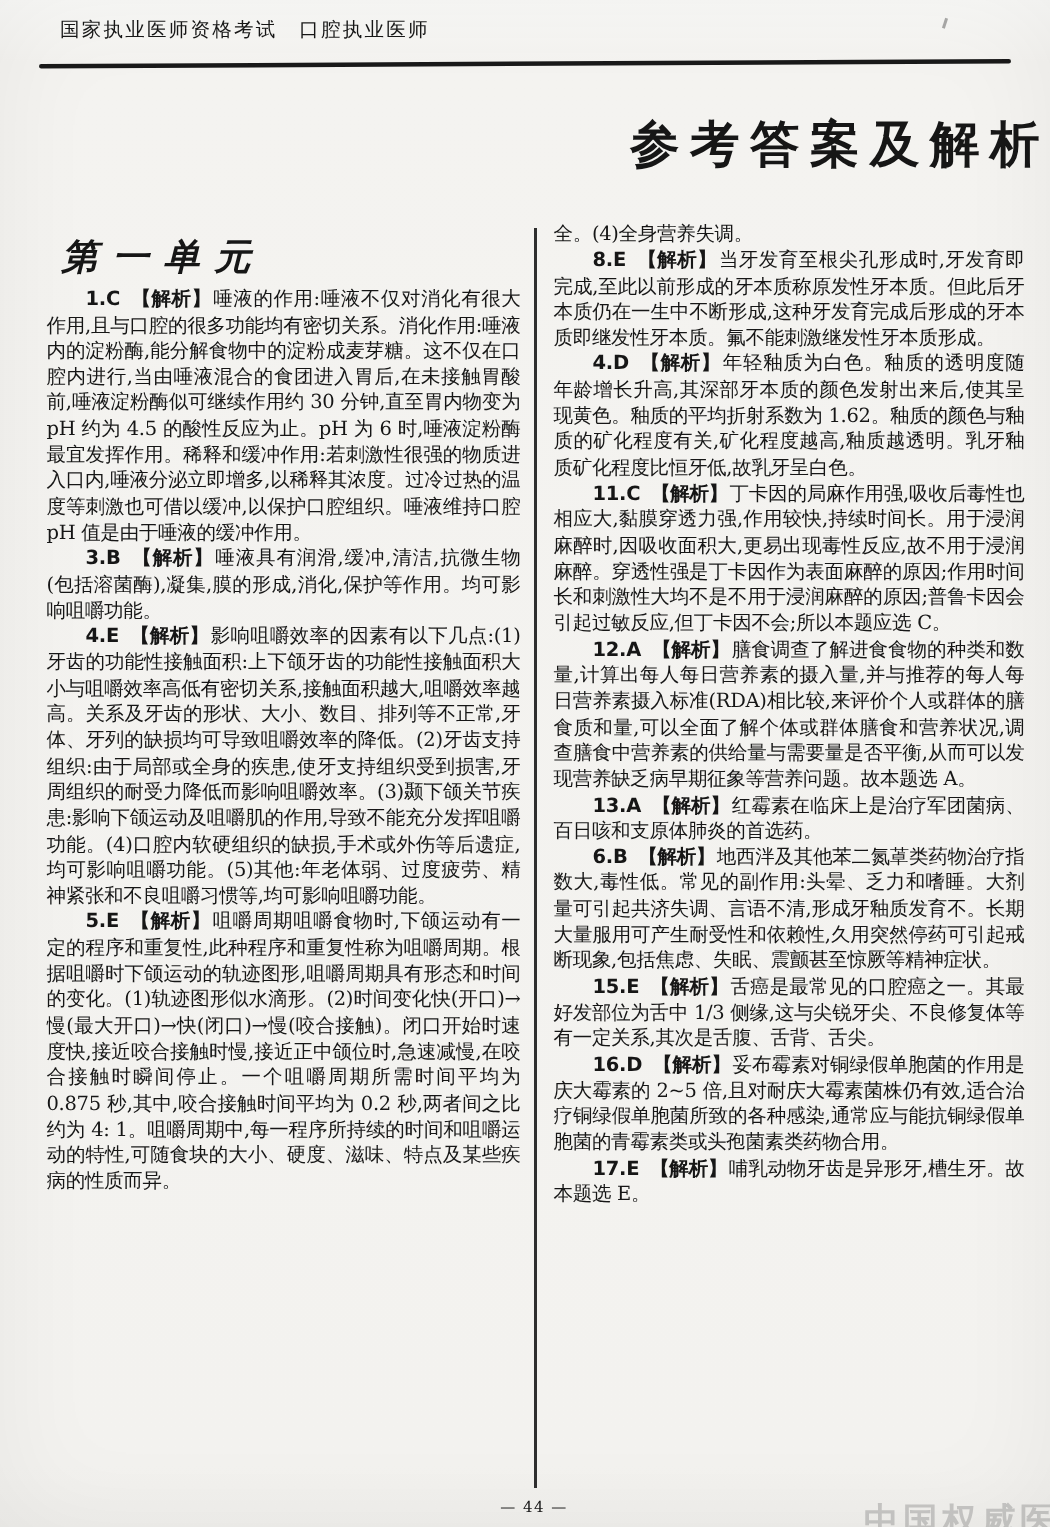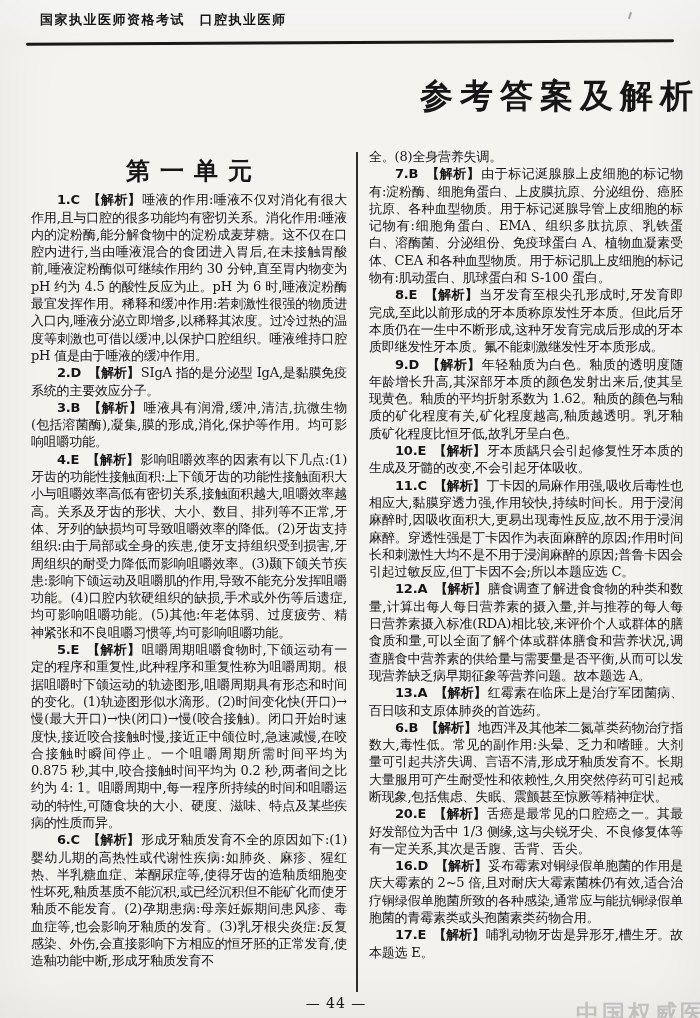--- a/index.html
+++ b/index.html
@@ -7,21 +7,21 @@
     position:relative;
     width:700px;height:1018px;
     background:linear-gradient(180deg,#fafaf8 0%,#f4f3f0 4%,#f3f2ef 96%,#f0efec 100%);
     box-shadow:inset 0 0 70px rgba(0,0,0,0.05);
     overflow:hidden;
     font-family:"DejaVu Serif","Liberation Serif",serif;
     color:#161616;
   }
   .hdr{
     position:absolute;top:11px;left:40px;
-    font-size:13px;font-weight:bold;letter-spacing:1.5px;
+    font-size:13px;font-weight:normal;letter-spacing:1.5px;
   }
   .rule{
     position:absolute;top:41px;left:26px;width:648px;height:2.6px;
     background:#191919;transform:rotate(-0.3deg);
     border-radius:2px;
   }
   .speck{
     position:absolute;top:12px;left:629px;width:2px;height:7px;
     background:rgba(70,70,70,0.45);transform:rotate(18deg);
   }
@@ -31,34 +31,34 @@
   }
   .columns{
     position:absolute;top:148px;left:31px;width:652px;height:850px;
     display:flex;overflow:hidden;
     font-size:13px;line-height:17.3px;letter-spacing:-0.2px;
   }
   .col{height:100%;}
   .col-left{width:316px;margin-right:22px;}
   .col-right{width:314px;}
   .unit-heading{
-    margin:14px 0 12px 0;text-align:center;
-    font-size:24px;font-weight:bold;letter-spacing:10px;text-indent:10px;
+    margin:14px 0 12px 0;text-align:left;
+    font-size:24px;font-weight:bold;letter-spacing:10px;text-indent:10px;font-style:italic;
   }
   .ans{margin:0;text-align:justify;text-indent:2em;}
   .ans.cont{text-indent:0;}
   .lbl{font-family:"DejaVu Sans","Liberation Sans",sans-serif;font-weight:bold;}
   .mk{font-family:"DejaVu Sans","Liberation Sans",sans-serif;font-weight:bold;margin-left:0.55em;margin-right:0.08em;}
   .divider{
     position:absolute;top:152px;left:356px;width:2px;height:840px;
     background:#2e2e2e;
   }
   .footer{
     position:absolute;bottom:7px;left:0;width:96%;
-    text-align:center;font-size:14px;letter-spacing:1px;
+    text-align:center;font-size:10px;letter-spacing:1px;padding-left:20px;
   }
   .watermark{
     position:absolute;right:-6px;bottom:-11px;
     font-family:"DejaVu Sans","Liberation Sans",sans-serif;
     font-size:23px;font-weight:bold;letter-spacing:3px;
     color:rgba(125,125,125,0.38);white-space:nowrap;
   }
 </style>
 </head>
 <body>
@@ -67,39 +67,35 @@
   <div class="hdr">国家执业医师资格考试　口腔执业医师</div>
   <div class="rule"></div>
   <div class="speck"></div>
   <h1 class="title">参考答案及解析</h1>
 
   <div class="columns">
     <div class="col col-left">
       <h2 class="unit-heading">第一单元</h2>
       <div id="left-items">
           <p class="ans"><span class="lbl">1.C</span><span class="mk">【解析】</span><span>唾液的作用:唾液不仅对消化有很大作用,且与口腔的很多功能均有密切关系。消化作用:唾液内的淀粉酶,能分解食物中的淀粉成麦芽糖。这不仅在口腔内进行,当由唾液混合的食团进入胃后,在未接触胃酸前,唾液淀粉酶似可继续作用约 30 分钟,直至胃内物变为 pH 约为 4.5 的酸性反应为止。pH 为 6 时,唾液淀粉酶最宜发挥作用。稀释和缓冲作用:若刺激性很强的物质进入口内,唾液分泌立即增多,以稀释其浓度。过冷过热的温度等刺激也可借以缓冲,以保护口腔组织。唾液维持口腔 pH 值是由于唾液的缓冲作用。</span></p>
-          <p class="ans"><span class="lbl">2.D</span><span class="mk">【解析】</span><span>SIgA 指的是分泌型 IgA,是黏膜免疫系统的主要效应分子。</span></p>
           <p class="ans"><span class="lbl">3.B</span><span class="mk">【解析】</span><span>唾液具有润滑,缓冲,清洁,抗微生物(包括溶菌酶),凝集,膜的形成,消化,保护等作用。均可影响咀嚼功能。</span></p>
           <p class="ans"><span class="lbl">4.E</span><span class="mk">【解析】</span><span>影响咀嚼效率的因素有以下几点:(1)牙齿的功能性接触面积:上下颌牙齿的功能性接触面积大小与咀嚼效率高低有密切关系,接触面积越大,咀嚼效率越高。关系及牙齿的形状、大小、数目、排列等不正常,牙体、牙列的缺损均可导致咀嚼效率的降低。(2)牙齿支持组织:由于局部或全身的疾患,使牙支持组织受到损害,牙周组织的耐受力降低而影响咀嚼效率。(3)颞下颌关节疾患:影响下颌运动及咀嚼肌的作用,导致不能充分发挥咀嚼功能。(4)口腔内软硬组织的缺损,手术或外伤等后遗症,均可影响咀嚼功能。(5)其他:年老体弱、过度疲劳、精神紧张和不良咀嚼习惯等,均可影响咀嚼功能。</span></p>
           <p class="ans"><span class="lbl">5.E</span><span class="mk">【解析】</span><span>咀嚼周期咀嚼食物时,下颌运动有一定的程序和重复性,此种程序和重复性称为咀嚼周期。根据咀嚼时下颌运动的轨迹图形,咀嚼周期具有形态和时间的变化。(1)轨迹图形似水滴形。(2)时间变化快(开口)→慢(最大开口)→快(闭口)→慢(咬合接触)。闭口开始时速度快,接近咬合接触时慢,接近正中颌位时,急速减慢,在咬合接触时瞬间停止。一个咀嚼周期所需时间平均为 0.875 秒,其中,咬合接触时间平均为 0.2 秒,两者间之比约为 4: 1。咀嚼周期中,每一程序所持续的时间和咀嚼运动的特性,可随食块的大小、硬度、滋味、特点及某些疾病的性质而异。</span></p>
-          <p class="ans"><span class="lbl">6.C</span><span class="mk">【解析】</span><span>形成牙釉质发育不全的原因如下:(1)婴幼儿期的高热性或代谢性疾病:如肺炎、麻疹、猩红热、半乳糖血症、苯酮尿症等,使得牙齿的造釉质细胞变性坏死,釉质基质不能沉积,或已经沉积但不能矿化而使牙釉质不能发育。(2)孕期患病:母亲妊娠期间患风疹、毒血症等,也会影响牙釉质的发育。(3)乳牙根尖炎症:反复感染、外伤,会直接影响下方相应的恒牙胚的正常发育,使造釉功能中断,形成牙釉质发育不</span></p>
         </div>
     </div>
     <div class="col col-right">
       <div id="right-items">
-          <p class="ans cont"><span>全。(8)全身营养失调。</span></p>
-          <p class="ans"><span class="lbl">7.B</span><span class="mk">【解析】</span><span>由于标记涎腺腺上皮细胞的标记物有:淀粉酶、细胞角蛋白、上皮膜抗原、分泌组份、癌胚抗原、各种血型物质。用于标记涎腺导管上皮细胞的标记物有:细胞角蛋白、EMA、组织多肽抗原、乳铁蛋白、溶酶菌、分泌组份、免疫球蛋白 A、植物血凝素受体、CEA 和各种血型物质。用于标记肌上皮细胞的标记物有:肌动蛋白、肌球蛋白和 S-100 蛋白。</span></p>
+          <p class="ans cont"><span>全。(4)全身营养失调。</span></p>
           <p class="ans"><span class="lbl">8.E</span><span class="mk">【解析】</span><span>当牙发育至根尖孔形成时,牙发育即完成,至此以前形成的牙本质称原发性牙本质。但此后牙本质仍在一生中不断形成,这种牙发育完成后形成的牙本质即继发性牙本质。氟不能刺激继发性牙本质形成。</span></p>
-          <p class="ans"><span class="lbl">9.D</span><span class="mk">【解析】</span><span>年轻釉质为白色。釉质的透明度随年龄增长升高,其深部牙本质的颜色发射出来后,使其呈现黄色。釉质的平均折射系数为 1.62。釉质的颜色与釉质的矿化程度有关,矿化程度越高,釉质越透明。乳牙釉质矿化程度比恒牙低,故乳牙呈白色。</span></p>
-          <p class="ans"><span class="lbl">10.E</span><span class="mk">【解析】</span><span>牙本质龋只会引起修复性牙本质的生成及牙髓的改变,不会引起牙体吸收。</span></p>
+          <p class="ans"><span class="lbl">4.D</span><span class="mk">【解析】</span><span>年轻釉质为白色。釉质的透明度随年龄增长升高,其深部牙本质的颜色发射出来后,使其呈现黄色。釉质的平均折射系数为 1.62。釉质的颜色与釉质的矿化程度有关,矿化程度越高,釉质越透明。乳牙釉质矿化程度比恒牙低,故乳牙呈白色。</span></p>
           <p class="ans"><span class="lbl">11.C</span><span class="mk">【解析】</span><span>丁卡因的局麻作用强,吸收后毒性也相应大,黏膜穿透力强,作用较快,持续时间长。用于浸润麻醉时,因吸收面积大,更易出现毒性反应,故不用于浸润麻醉。穿透性强是丁卡因作为表面麻醉的原因;作用时间长和刺激性大均不是不用于浸润麻醉的原因;普鲁卡因会引起过敏反应,但丁卡因不会;所以本题应选 C。</span></p>
           <p class="ans"><span class="lbl">12.A</span><span class="mk">【解析】</span><span>膳食调查了解进食食物的种类和数量,计算出每人每日营养素的摄入量,并与推荐的每人每日营养素摄入标准(RDA)相比较,来评价个人或群体的膳食质和量,可以全面了解个体或群体膳食和营养状况,调查膳食中营养素的供给量与需要量是否平衡,从而可以发现营养缺乏病早期征象等营养问题。故本题选 A。</span></p>
           <p class="ans"><span class="lbl">13.A</span><span class="mk">【解析】</span><span>红霉素在临床上是治疗军团菌病、百日咳和支原体肺炎的首选药。</span></p>
           <p class="ans"><span class="lbl">6.B</span><span class="mk">【解析】</span><span>地西泮及其他苯二氮䓬类药物治疗指数大,毒性低。常见的副作用:头晕、乏力和嗜睡。大剂量可引起共济失调、言语不清,形成牙釉质发育不。长期大量服用可产生耐受性和依赖性,久用突然停药可引起戒断现象,包括焦虑、失眠、震颤甚至惊厥等精神症状。</span></p>
-          <p class="ans"><span class="lbl">20.E</span><span class="mk">【解析】</span><span>舌癌是最常见的口腔癌之一。其最好发部位为舌中 1/3 侧缘,这与尖锐牙尖、不良修复体等有一定关系,其次是舌腹、舌背、舌尖。</span></p>
+          <p class="ans"><span class="lbl">15.E</span><span class="mk">【解析】</span><span>舌癌是最常见的口腔癌之一。其最好发部位为舌中 1/3 侧缘,这与尖锐牙尖、不良修复体等有一定关系,其次是舌腹、舌背、舌尖。</span></p>
           <p class="ans"><span class="lbl">16.D</span><span class="mk">【解析】</span><span>妥布霉素对铜绿假单胞菌的作用是庆大霉素的 2~5 倍,且对耐庆大霉素菌株仍有效,适合治疗铜绿假单胞菌所致的各种感染,通常应与能抗铜绿假单胞菌的青霉素类或头孢菌素类药物合用。</span></p>
           <p class="ans"><span class="lbl">17.E</span><span class="mk">【解析】</span><span>哺乳动物牙齿是异形牙,槽生牙。故本题选 E。</span></p>
         </div>
     </div>
   </div>
 
   <div class="divider"></div>
   <div class="footer">— 44 —</div>
   <div class="watermark">中国权威医</div>
 </div>

